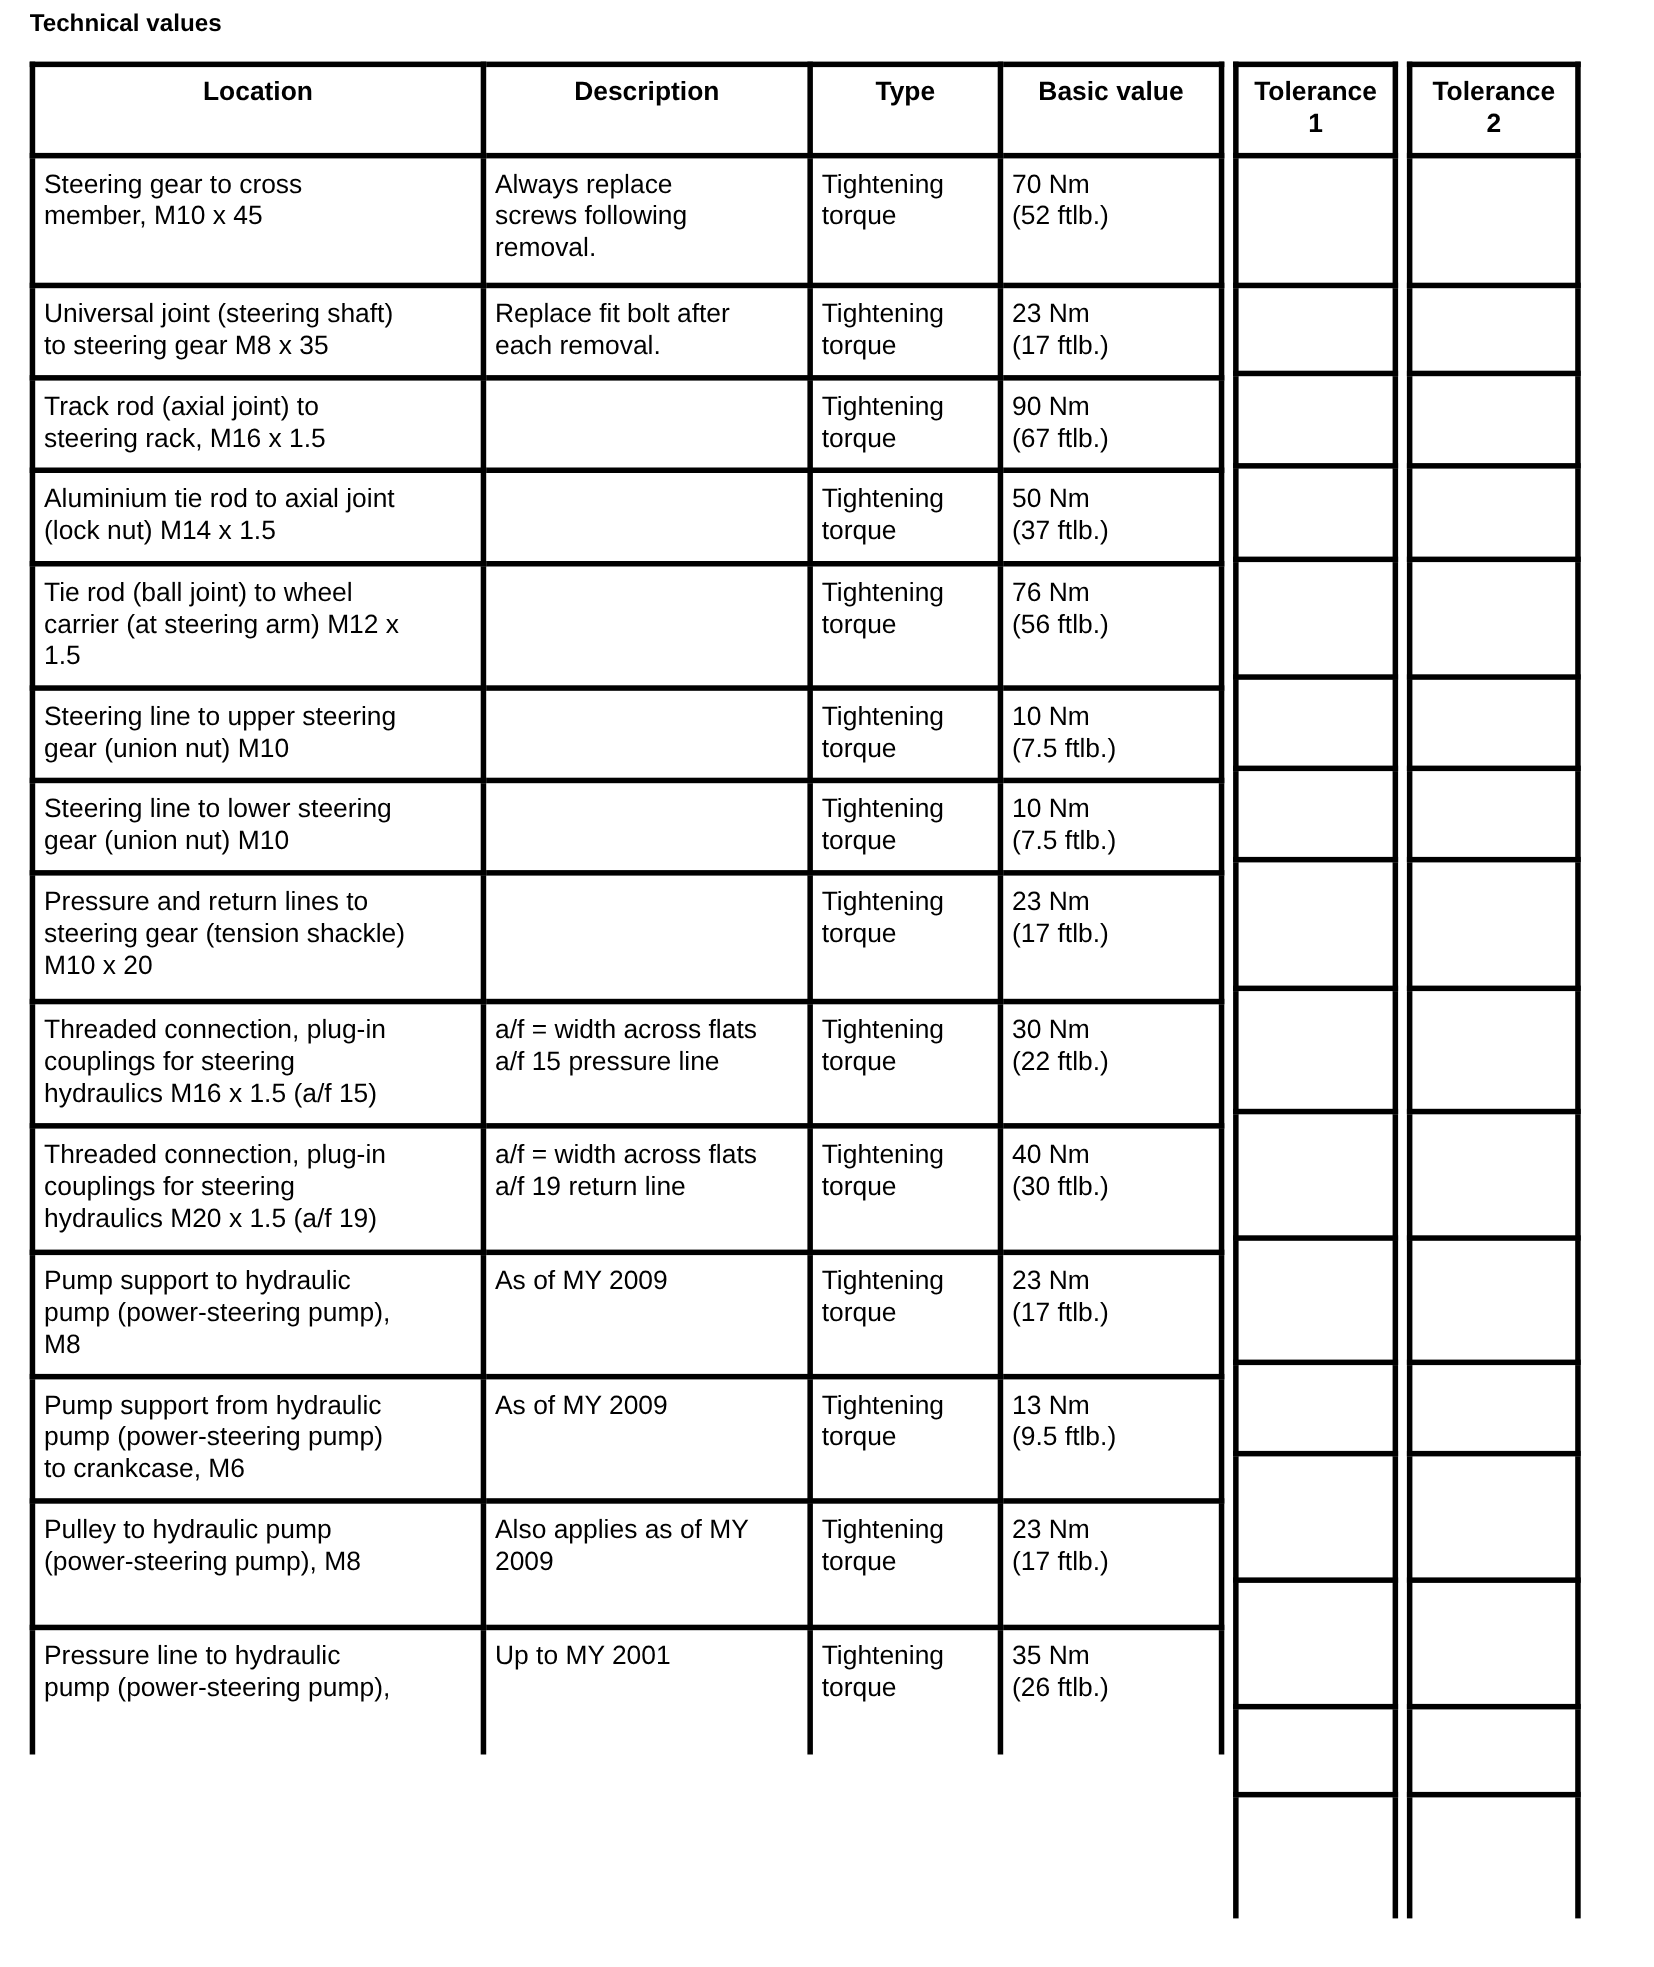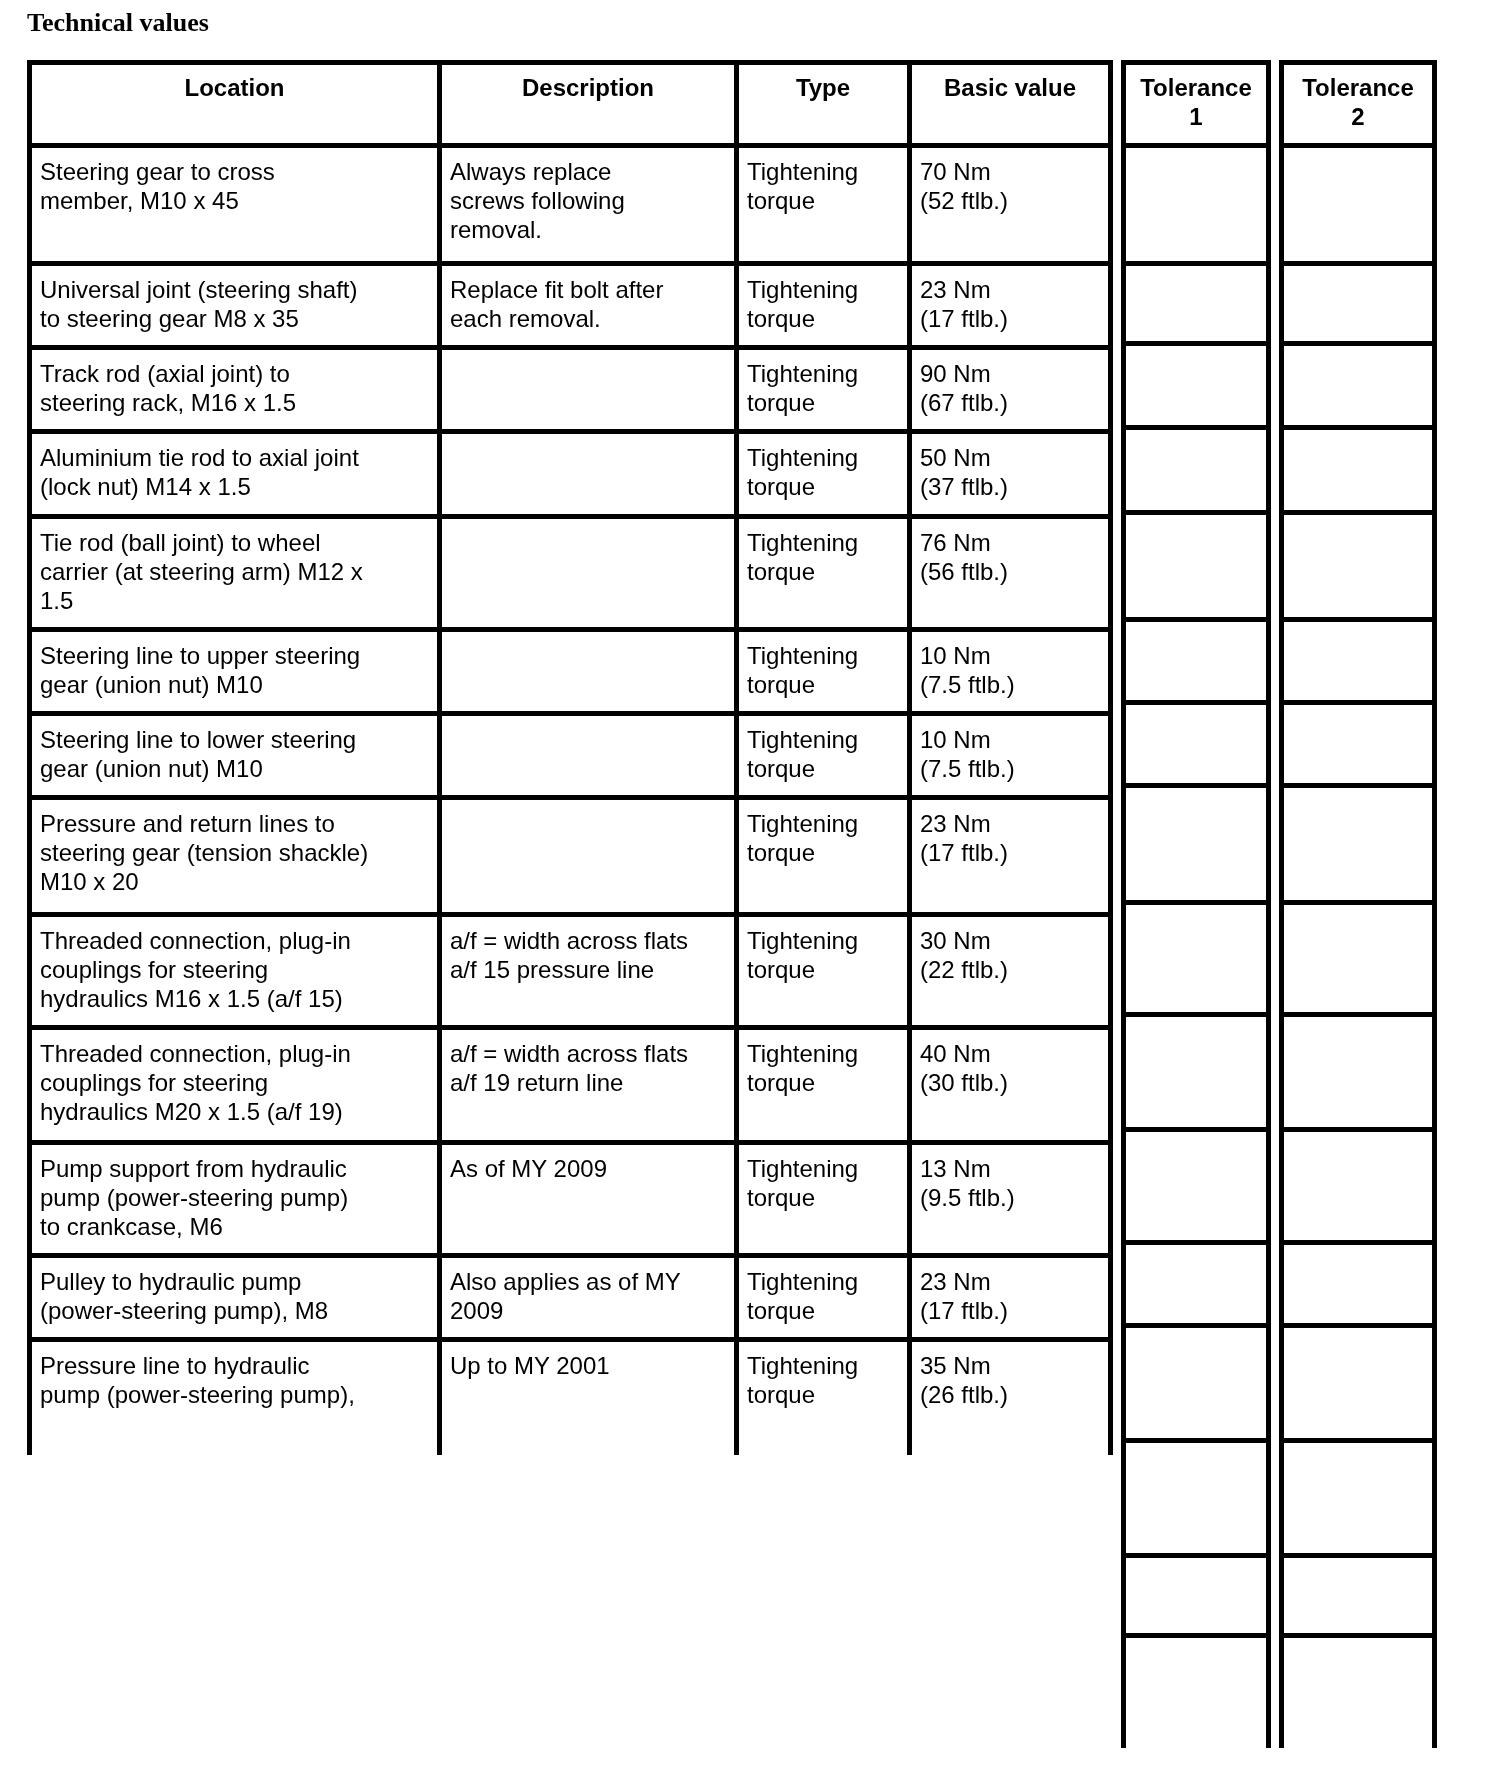--- a/index.html
+++ b/index.html
@@ -5,25 +5,24 @@
   * { box-sizing: border-box; }
   html, body {
     margin: 0; padding: 0;
     background: #ffffff;
     width: 1504px; height: 1788px;
     overflow: hidden;
     font-family: "Liberation Sans", sans-serif;
     color: #000;
   }
   .title {
-    font-size: 26px;
+    font-size: 22px;
     font-weight: bold;
     margin: 8px 0 0 27px;
     letter-spacing: 0;
-    font-family: Liberation Serif, serif;
   }
   .tablewrap {
     display: flex;
     align-items: flex-start;
     margin: 22px 0 0 27px;
   }
   table {
     border-collapse: collapse;
     table-layout: fixed;
   }
@@ -186,20 +185,30 @@
 couplings for steering
 hydraulics M20 x 1.5 (a/f 19)</td>
           <td>a/f = width across flats
 a/f 19 return line</td>
           <td>Tightening
 torque</td>
           <td class="c-val">40 Nm
 (30 ftlb.)</td>
         </tr>
         <tr>
+          <td>Pump support to hydraulic
+pump (power-steering pump),
+M8</td>
+          <td>As of MY 2009</td>
+          <td>Tightening
+torque</td>
+          <td class="c-val">23 Nm
+(17 ftlb.)</td>
+        </tr>
+        <tr>
           <td>Pump support from hydraulic
 pump (power-steering pump)
 to crankcase, M6</td>
           <td>As of MY 2009</td>
           <td>Tightening
 torque</td>
           <td class="c-val">13 Nm
 (9.5 ftlb.)</td>
         </tr>
         <tr>

